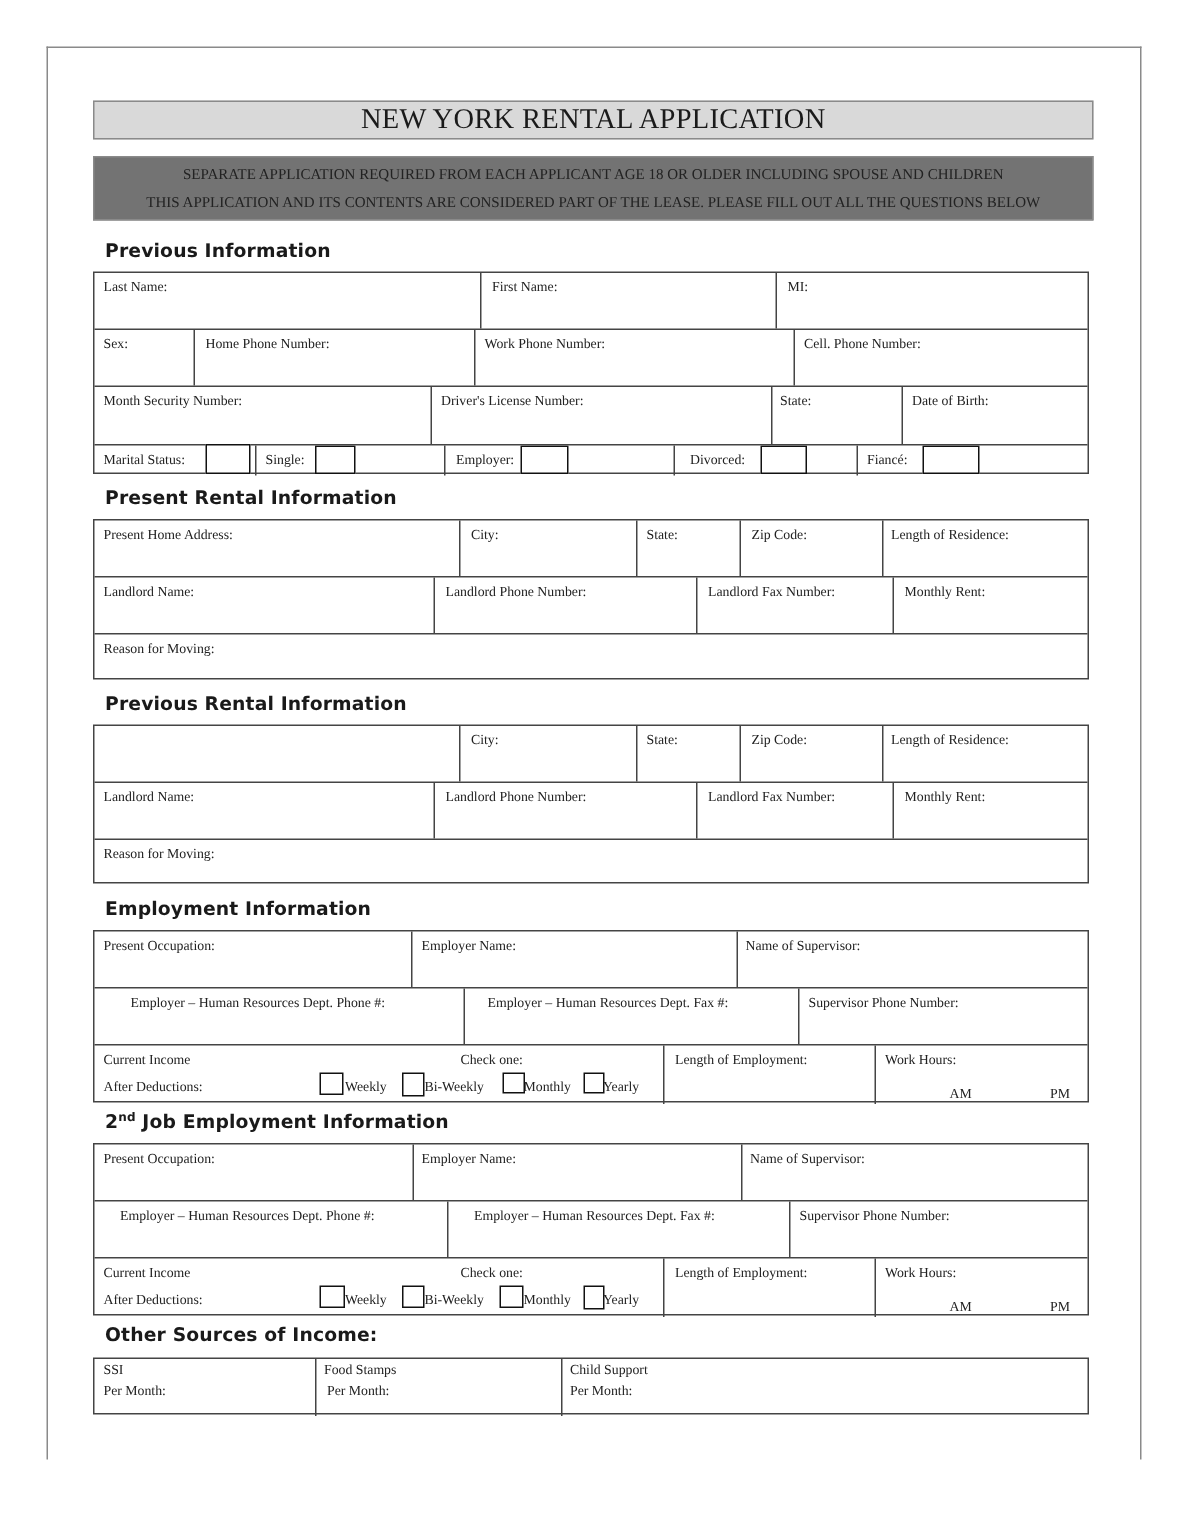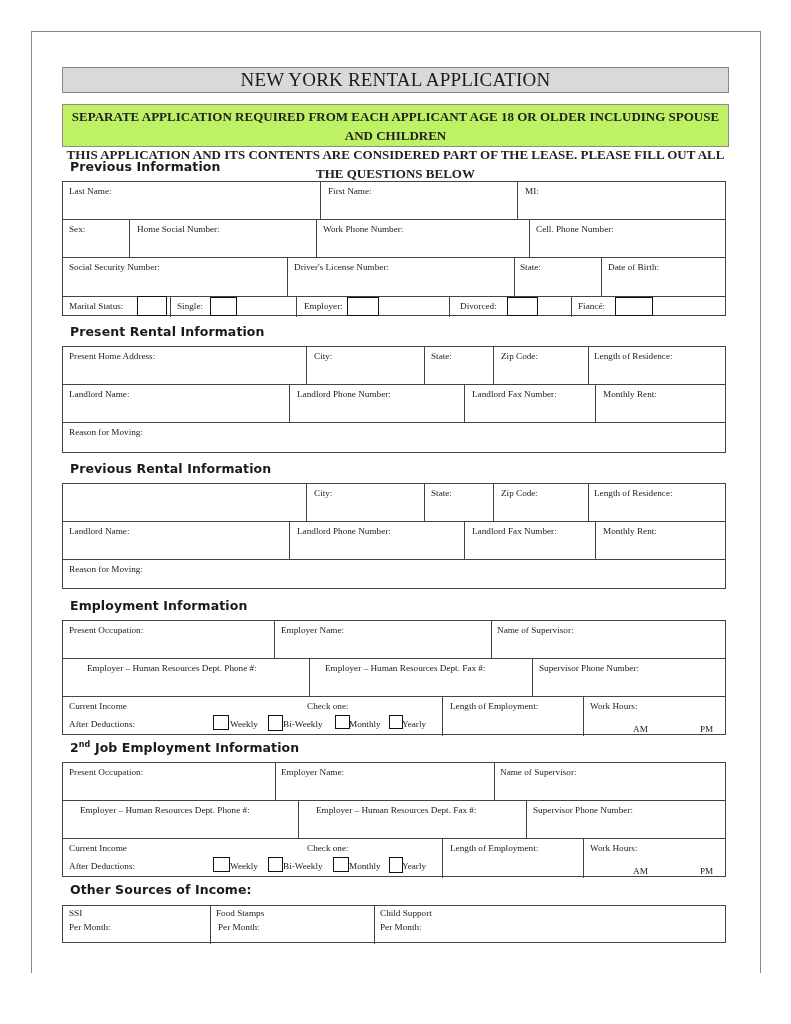--- a/index.html
+++ b/index.html
@@ -4,22 +4,22 @@
 <style>
   html, body { margin:0; padding:0; background:#ffffff; }
   body { width:791px; height:1024px; position:relative; overflow:hidden;
          font-family:"Liberation Serif","DejaVu Serif",serif; color:#222; }
   .page-frame { position:absolute; left:31px; top:31px; width:728px; height:941px;
                 border-left:1px solid #8a8a8a; border-top:1px solid #8a8a8a; border-right:1px solid #8a8a8a; }
   .title-bar { position:absolute; left:62px; top:67px; width:665px; height:24px;
                background:#d9d9d9; border:1px solid #8a8a8a; text-align:center;
                font-size:19px; line-height:24px; letter-spacing:0.2px; color:#1a1a1a; }
   .notice { position:absolute; left:62px; top:104px; width:665px; height:41px;
-            background:#bef264; border:1px solid #8a8a8a; text-align:center;
-            font-size:13px; color:#222;font-weight:bold; }
+            background:#737373; border:1px solid #8a8a8a; text-align:center;
+            font-size:10px; color:#222; }
   .notice div { line-height:19px; }
   .notice .l1 { margin-top:2px; }
   .section-title { position:absolute; left:70px; font-family:"DejaVu Sans","Liberation Sans",sans-serif;
                    font-weight:bold; font-size:12.5px; color:#1a1a1a; letter-spacing:0.1px; }
   .section-title sup { font-size:8px; }
   .tbl { position:absolute; left:62px; width:664px; border:1.5px solid #444; box-sizing:border-box; }
   .row { position:absolute; left:0; right:0; border-bottom:1.5px solid #444; box-sizing:border-box; }
   .row.last { border-bottom:none; }
   .cell { position:absolute; top:0; bottom:0; box-sizing:border-box; }
   .cell.bl { border-left:1.5px solid #444; }
@@ -51,32 +51,32 @@
       </div>
     <div class="cell bl" style="left:454px;right:0">
         <span class="lbl" style="left:7px">MI:</span>
       </div>
   </div>
   <div class="row" style="top:38px;height:38px">
     <div class="cell" style="left:0;width:66px">
         <span class="lbl" style="left:6px">Sex:</span>
       </div>
     <div class="cell bl" style="left:66px;width:187px">
-        <span class="lbl" style="left:7px">Home Social Number:</span>
+        <span class="lbl" style="left:7px">Home Phone Number:</span>
       </div>
     <div class="cell bl" style="left:253px;width:213px">
         <span class="lbl" style="left:6px">Work Phone Number:</span>
       </div>
     <div class="cell bl" style="left:466px;right:0">
         <span class="lbl" style="left:6px">Cell. Phone Number:</span>
       </div>
   </div>
   <div class="row" style="top:76px;height:39px">
     <div class="cell" style="left:0;width:224px">
-        <span class="lbl" style="left:6px">Social Security Number:</span>
+        <span class="lbl" style="left:6px">Month Security Number:</span>
       </div>
     <div class="cell bl" style="left:224px;width:227px">
         <span class="lbl" style="left:6px">Driver's License Number:</span>
       </div>
     <div class="cell bl" style="left:451px;width:87px">
         <span class="lbl" style="left:5px">State:</span>
       </div>
     <div class="cell bl" style="left:538px;right:0">
         <span class="lbl" style="left:6px">Date of Birth:</span>
       </div>

